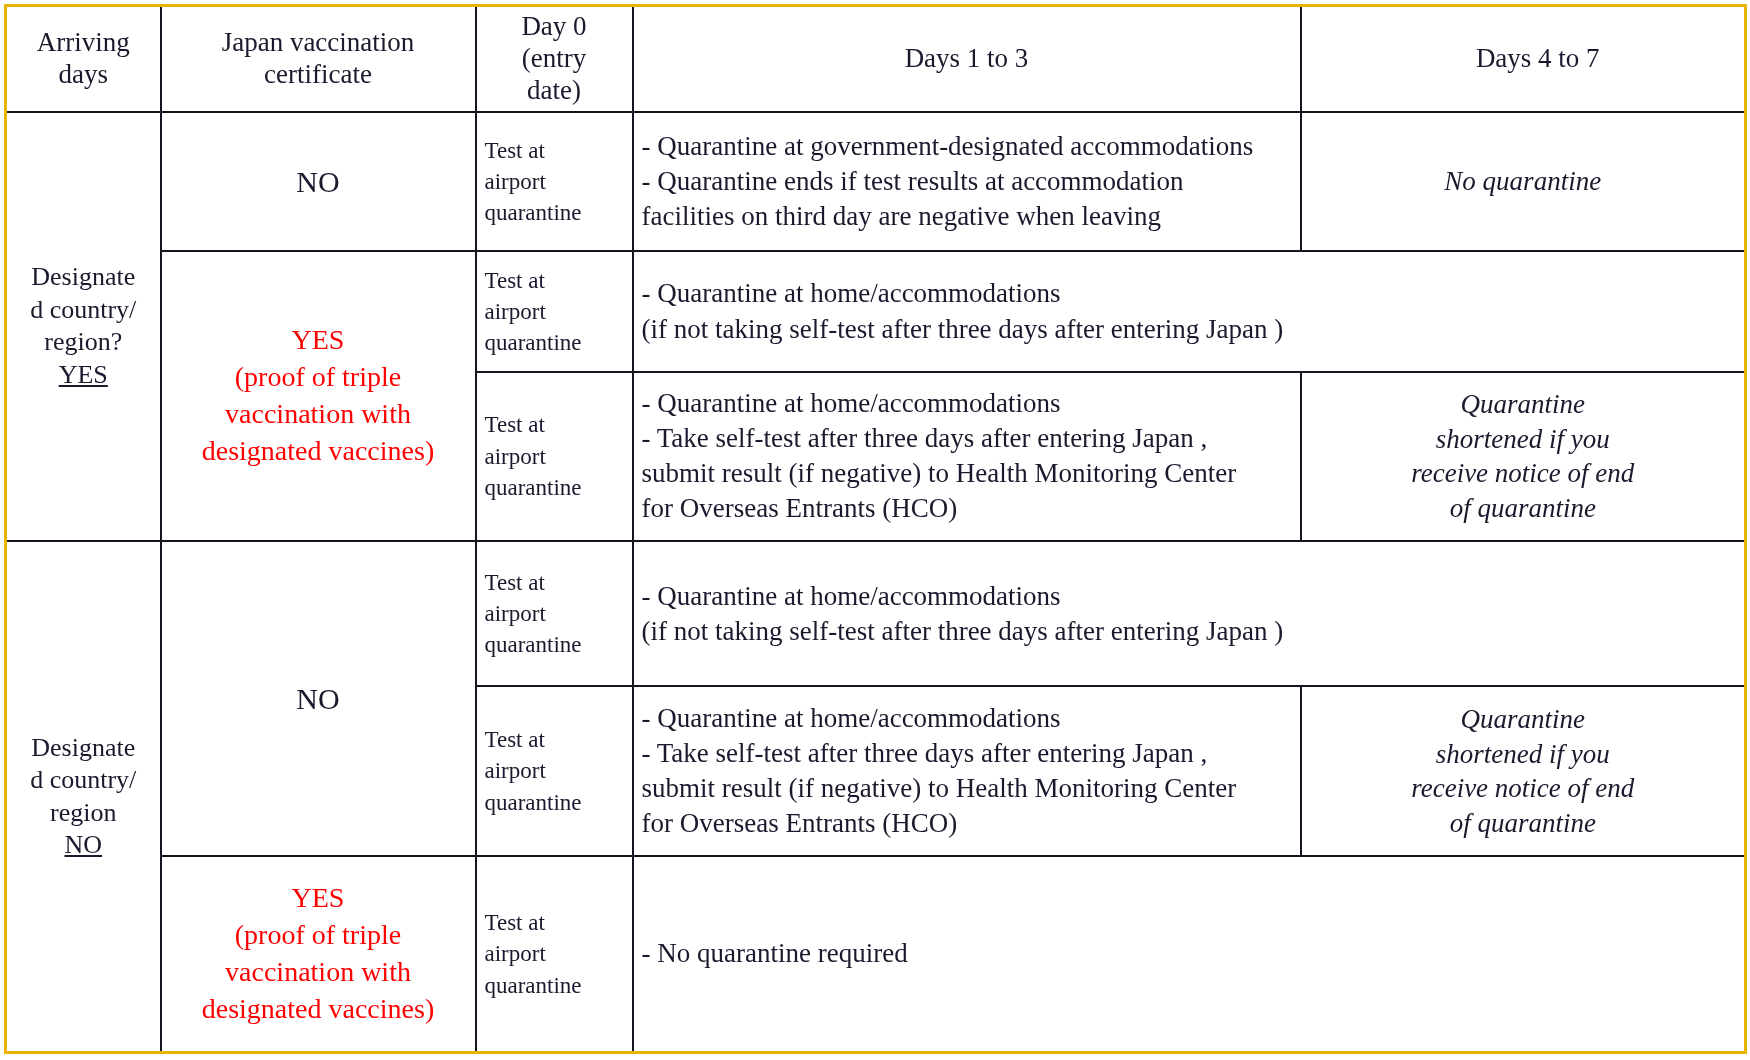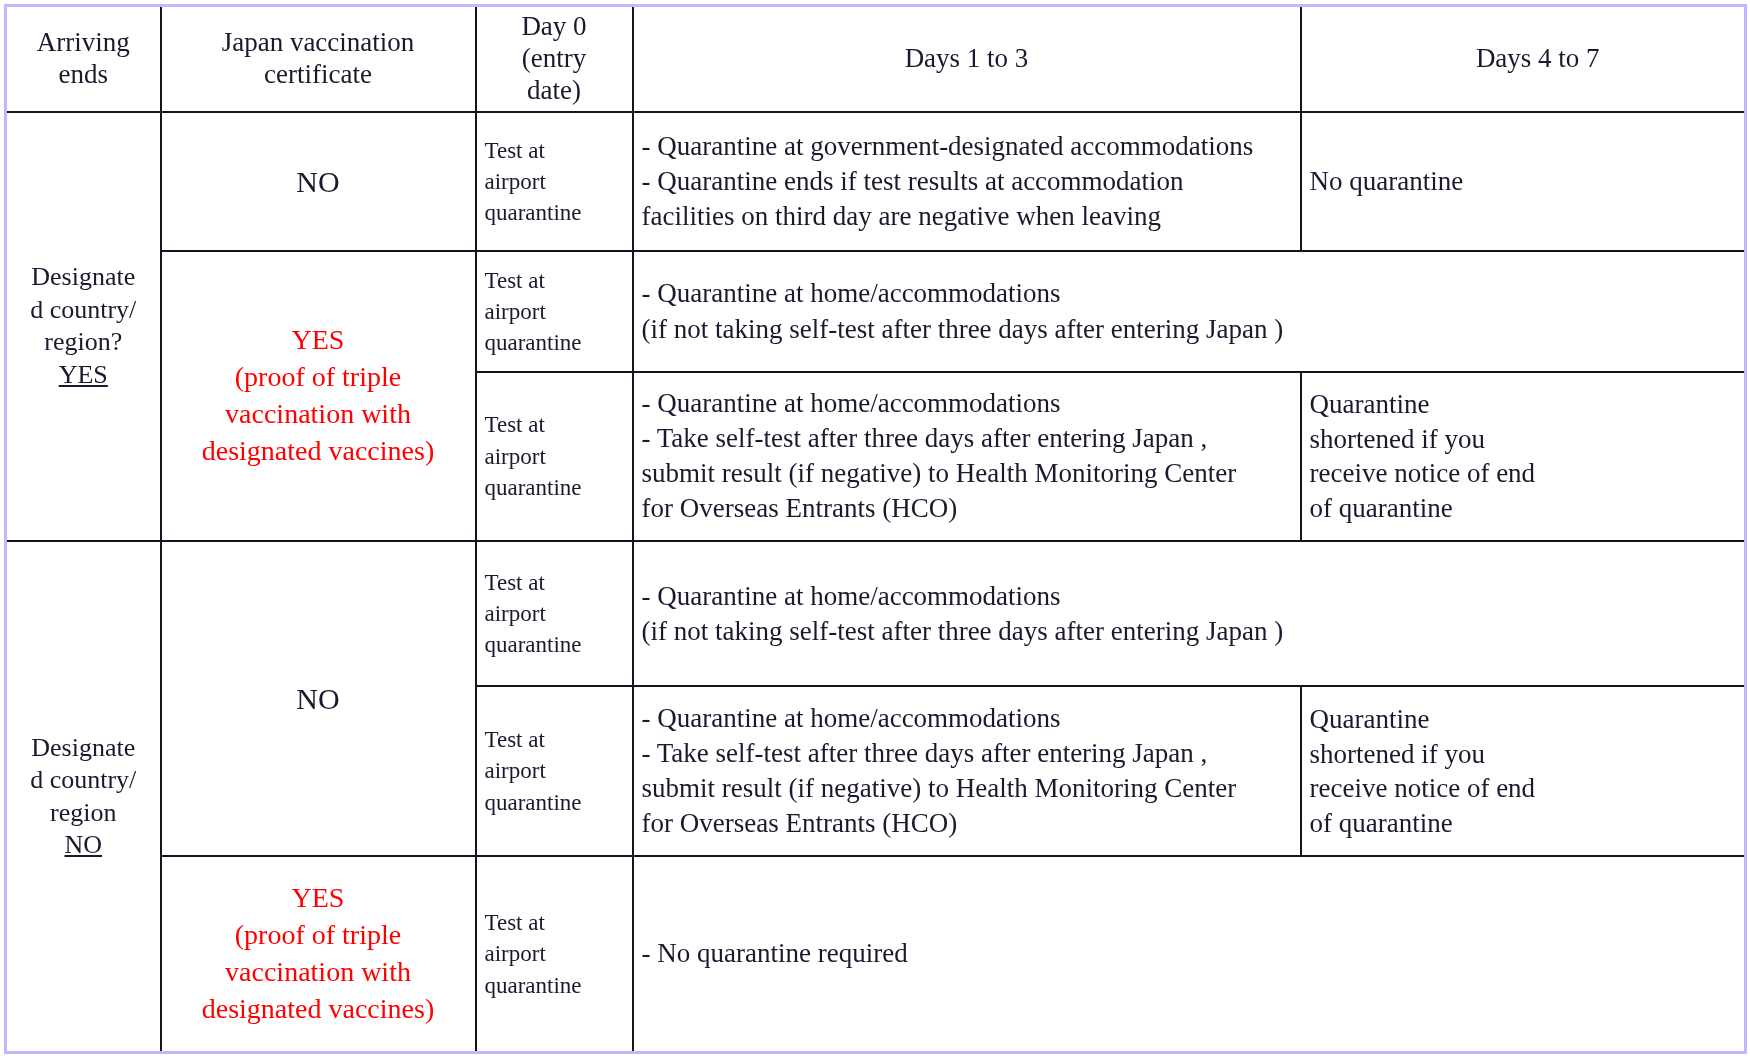--- a/index.html
+++ b/index.html
@@ -15,21 +15,21 @@
   }
   #sheet {
     width: 1750px; height: 1060px;
     padding: 4px 6px 6px 4px;
   }
   table.entry-table {
     border-collapse: collapse;
     table-layout: fixed;
     width: 1740px;
     height: 1050px;
-    border: 3px solid #c4b5fd;
+    border: 3px solid #eab308;
   }
   table.entry-table td,
   table.entry-table th {
     border: 2px solid #15151f;
     vertical-align: middle;
     padding: 4px 8px;
     background: #ffffff;
     font-weight: normal;
   }
   
@@ -81,43 +81,45 @@
   td.detail-cell {
     text-align: left;
     font-size: 27px;
     line-height: 1.3;
     padding: 8px 10px 8px 14px;
     vertical-align: middle;
   }
   td.detail-cell .ln { display: block; white-space: nowrap; }
 
   td.days47-cell {
+    text-align: center;
     font-size: 27px;
     line-height: 1.28;
     padding: 6px 10px;
+    font-style: italic;
   }
 </style>
 </head>
 <body>
 
 <div id="sheet">
   <table class="entry-table">
     <colgroup>
       <col style="width:155px">
       <col style="width:315px">
       <col style="width:157px">
       <col style="width:668px">
       <col style="width:445px">
     </colgroup>
 
     <thead>
       <tr>
         <th class="h-arriving">
           <span>Arriving</span><br>
-          <span>ends</span>
+          <span>days</span>
         </th>
         <th class="h-cert">
           <span>Japan vaccination</span><br>
           <span>certificate</span>
         </th>
         <th class="h-day0">
           <span>Day 0</span><br>
           <span>(entry</span><br>
           <span>date)</span>
         </th>

